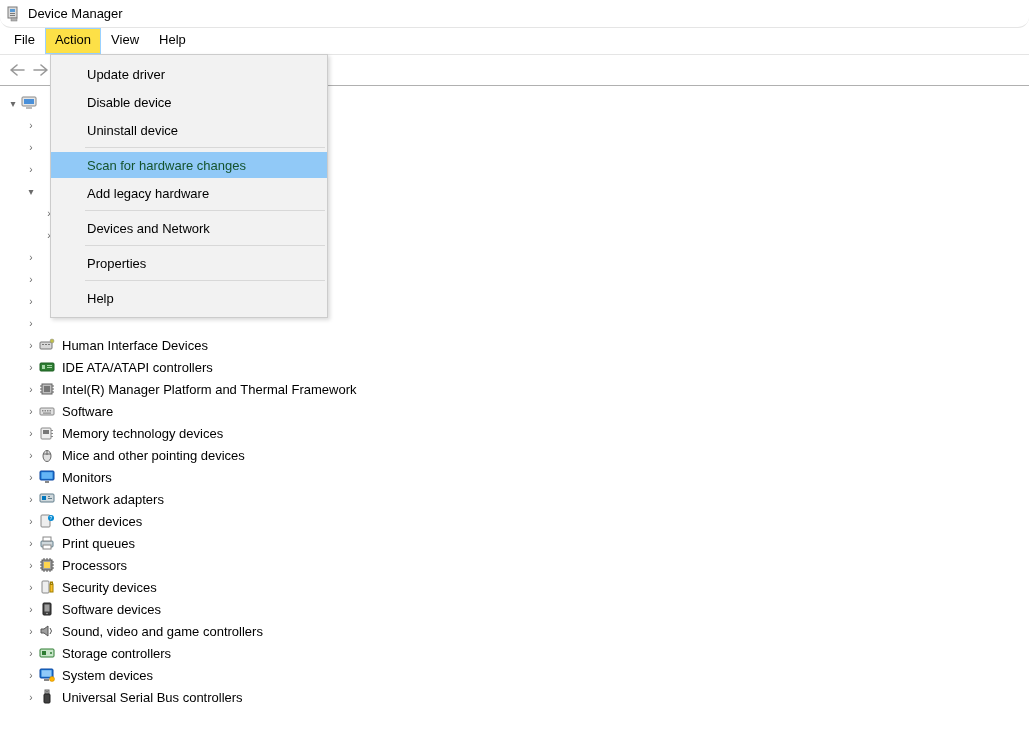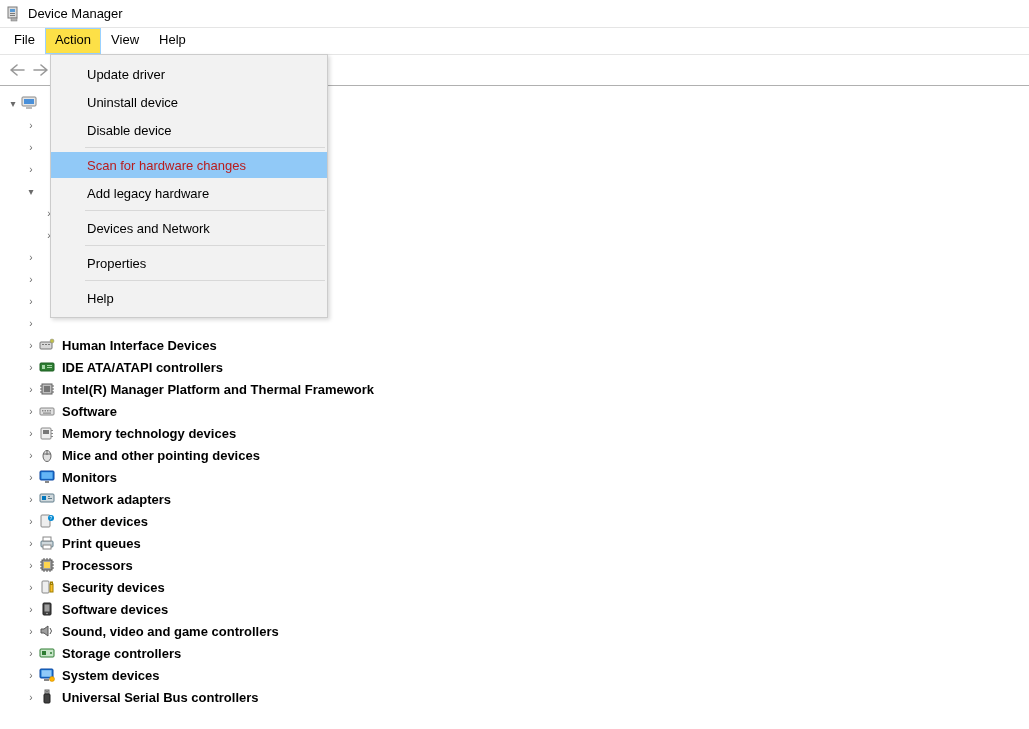--- a/index.html
+++ b/index.html
@@ -13,20 +13,21 @@
     height: 729px;
     overflow: hidden;
     position: relative;
   }
   .titlebar {
     display: flex;
     align-items: center;
     height: 28px;
     padding: 0 6px;
     border-bottom: 1px solid #e5e5e5;
+    border-radius: 11px;
   }
   .titlebar .app-icon {
     width: 16px; height: 16px;
     margin-right: 6px;
     display: inline-flex;
     align-items: center;
     justify-content: center;
   }
   .titlebar .title {
     font-size: 13px;
@@ -93,21 +94,20 @@
   .tree-row .indent1 { width: 18px; display:inline-block; }
   .tree-row .node-icon {
     width: 18px; height: 16px;
     display: inline-flex;
     align-items: center;
     justify-content: center;
     margin-right: 4px;
   }
   .tree-row .label {
     padding: 0 2px;
-    font-weight: bold;
   }
   
   .dropdown {
     position: absolute;
     top: 54px;          
     left: 50px;
     width: 278px;
     background: #f2f2f2;
     border: 1px solid #cccccc;
     box-shadow: 2px 2px 4px rgba(0,0,0,0.15);
@@ -125,21 +125,21 @@
     display: flex;
     align-items: center;
     padding-left: 36px;
     padding-right: 20px;
     font-size: 13px;
     margin: 2px 0;
     text-align: center;
   }
   .dropdown .dd-item.highlight {
     background: #91c9f7;
-    color: #b91c1c;
+    color: #14532d;
   }
   .dropdown .dd-sep {
     height: 1px;
     background: #d8d8d8;
     margin: 4px 2px 4px 34px;
   }
   svg { display: block; }
 </style>
 </head>
 <body>
@@ -482,22 +482,22 @@
       </span>
       <span class="label">Universal Serial Bus controllers</span>
     </div>
 
   </div>
 </div>
 
 <div class="dropdown">
   <div class="dd-gutter"></div>
   <div class="dd-item">Update driver</div>
+  <div class="dd-item">Disable device</div>
   <div class="dd-item">Uninstall device</div>
-  <div class="dd-item">Disable device</div>
   <div class="dd-sep"></div>
   <div class="dd-item highlight">Scan for hardware changes</div>
   <div class="dd-item">Add legacy hardware</div>
   <div class="dd-sep"></div>
   <div class="dd-item">Devices and Network</div>
   <div class="dd-sep"></div>
   <div class="dd-item">Properties</div>
   <div class="dd-sep"></div>
   <div class="dd-item">Help</div>
 </div>

